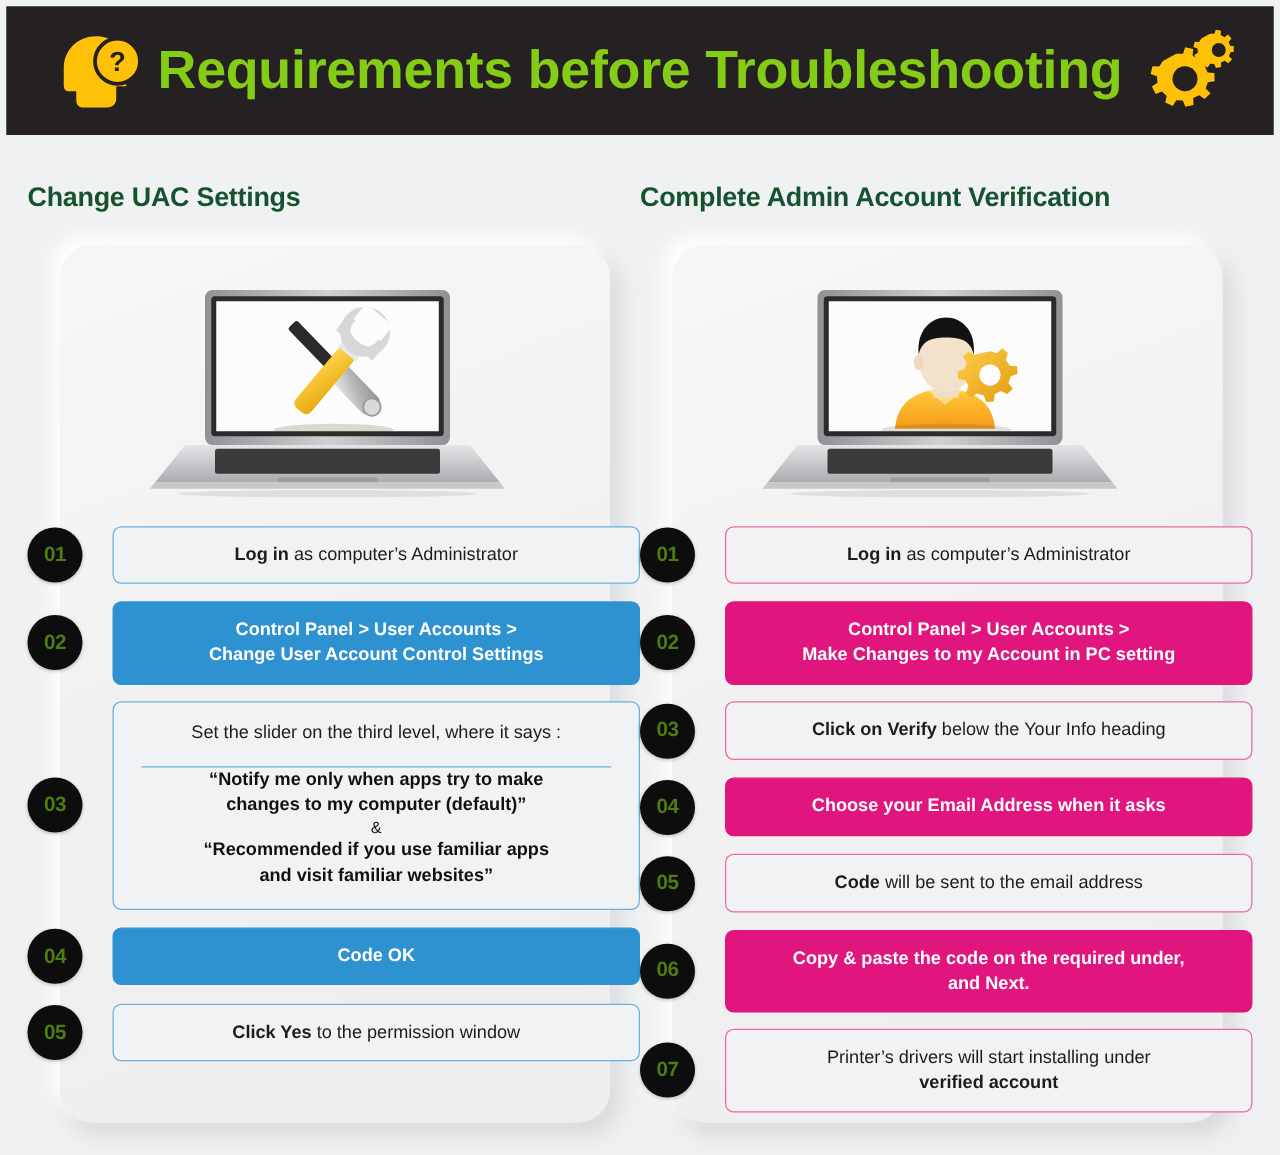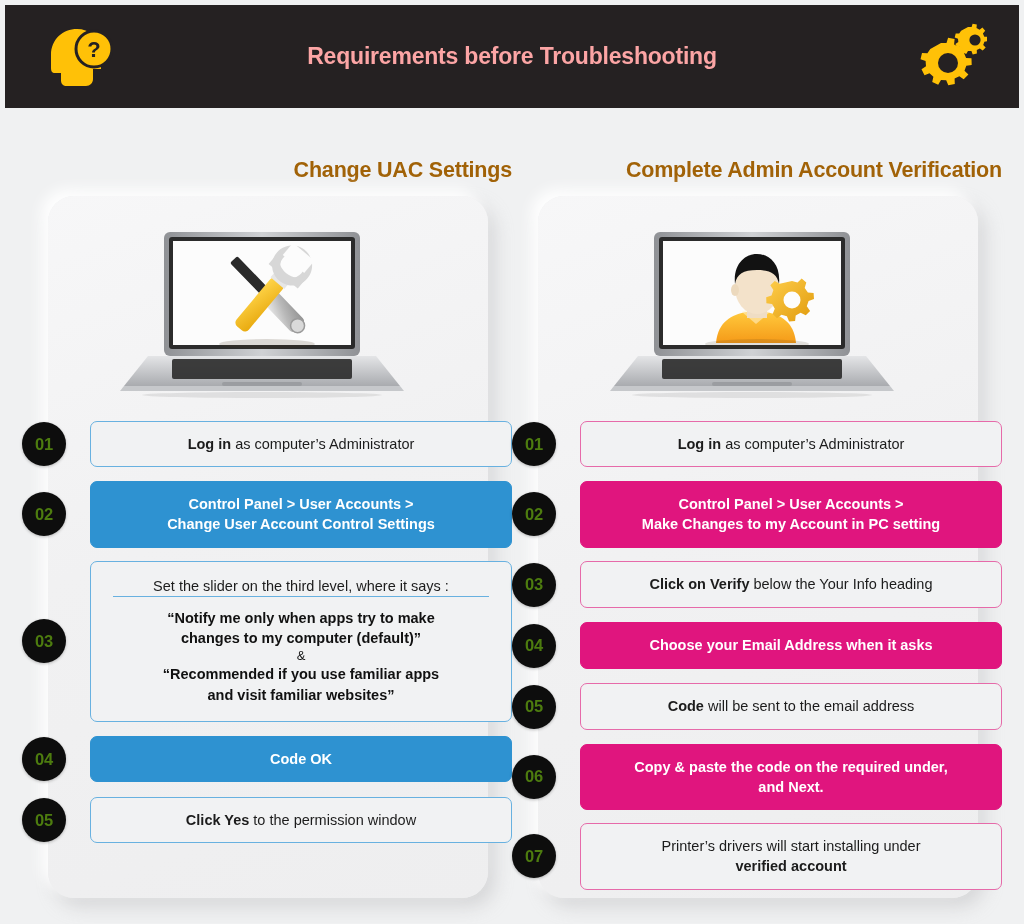--- a/index.html
+++ b/index.html
@@ -22,22 +22,22 @@
     left: 5px;
     top: 5px;
     width: 1014px;
     height: 103px;
     background: #252122;
     display: flex;
     align-items: center;
     justify-content: center;
   }
   .header-title {
-    color: #fca5a5;
-    font-size: 23px;
+    color: #84cc16;
+    font-size: 43px;
     font-weight: bold;
     letter-spacing: -0.2px;
     text-align: center;
     white-space: nowrap;
   }
   .head-icon {
     position: absolute;
     left: 38px;
     top: 22px;
     width: 70px;
@@ -61,26 +61,26 @@
   }
   .column {
     position: absolute;
     top: 0;
     width: 490px;
   }
   .column.left  { left: 22px; }
   .column.right { left: 512px; }
 
   .col-heading {
-    text-align: right;
-    color: #a16207;
+    text-align: left;
+    color: #14532d;
     font-size: 21.5px;
     font-weight: bold;
     letter-spacing: -0.2px;
-    margin-top: 50px;
+    margin-top: 38px;
     height: 30px;
   }
 
   
   .card {
     position: absolute;
     top: 88px;
     left: 26px;
     width: 440px;
     height: 702px;
@@ -167,23 +167,22 @@
     color: #ffffff;
     font-weight: bold;
   }
   .pill b { font-weight: bold; text-align: right; }
 
   
   .pill.tall { padding: 14px 22px 16px; }
   .tall-lead {
     font-size: 14.5px;
     color: #1c1c1c;
-    padding-bottom: 0;
+    padding-bottom: 17px;
     border-bottom: 1.3px solid #68b1e0;
-    margin-bottom: 11px;
   }
   .tall-quote {
     font-size: 14.5px;
     font-weight: bold;
     color: #111111;
     line-height: 1.4;
   }
   .tall-amp {
     font-size: 13px;
     font-weight: normal;

